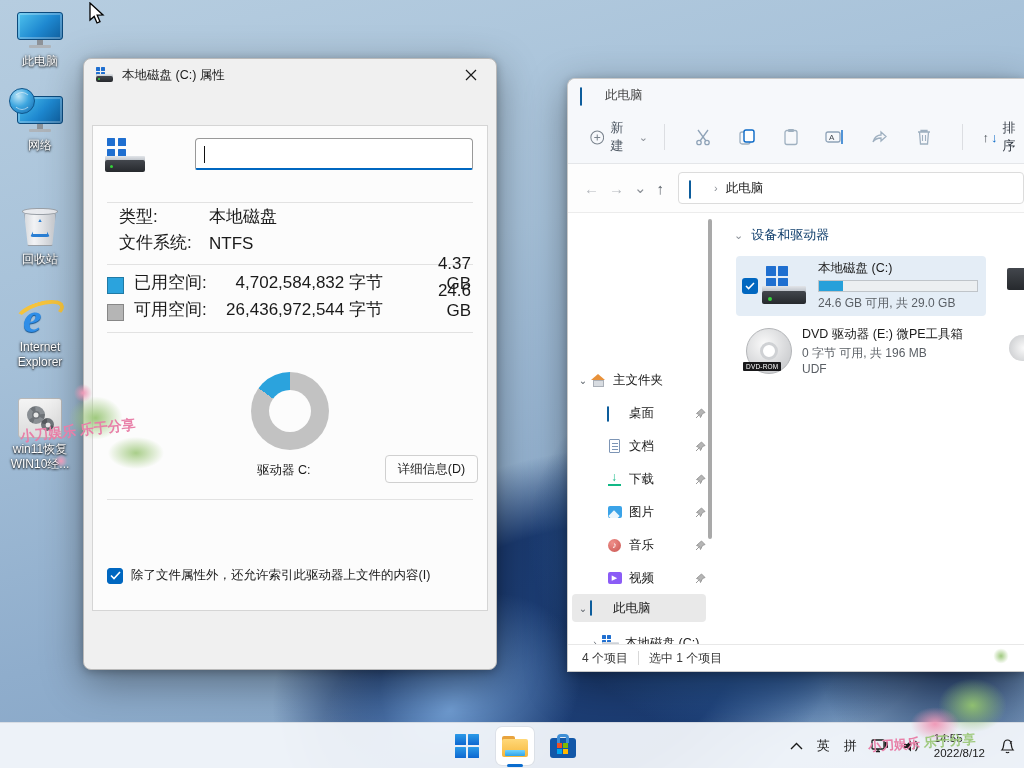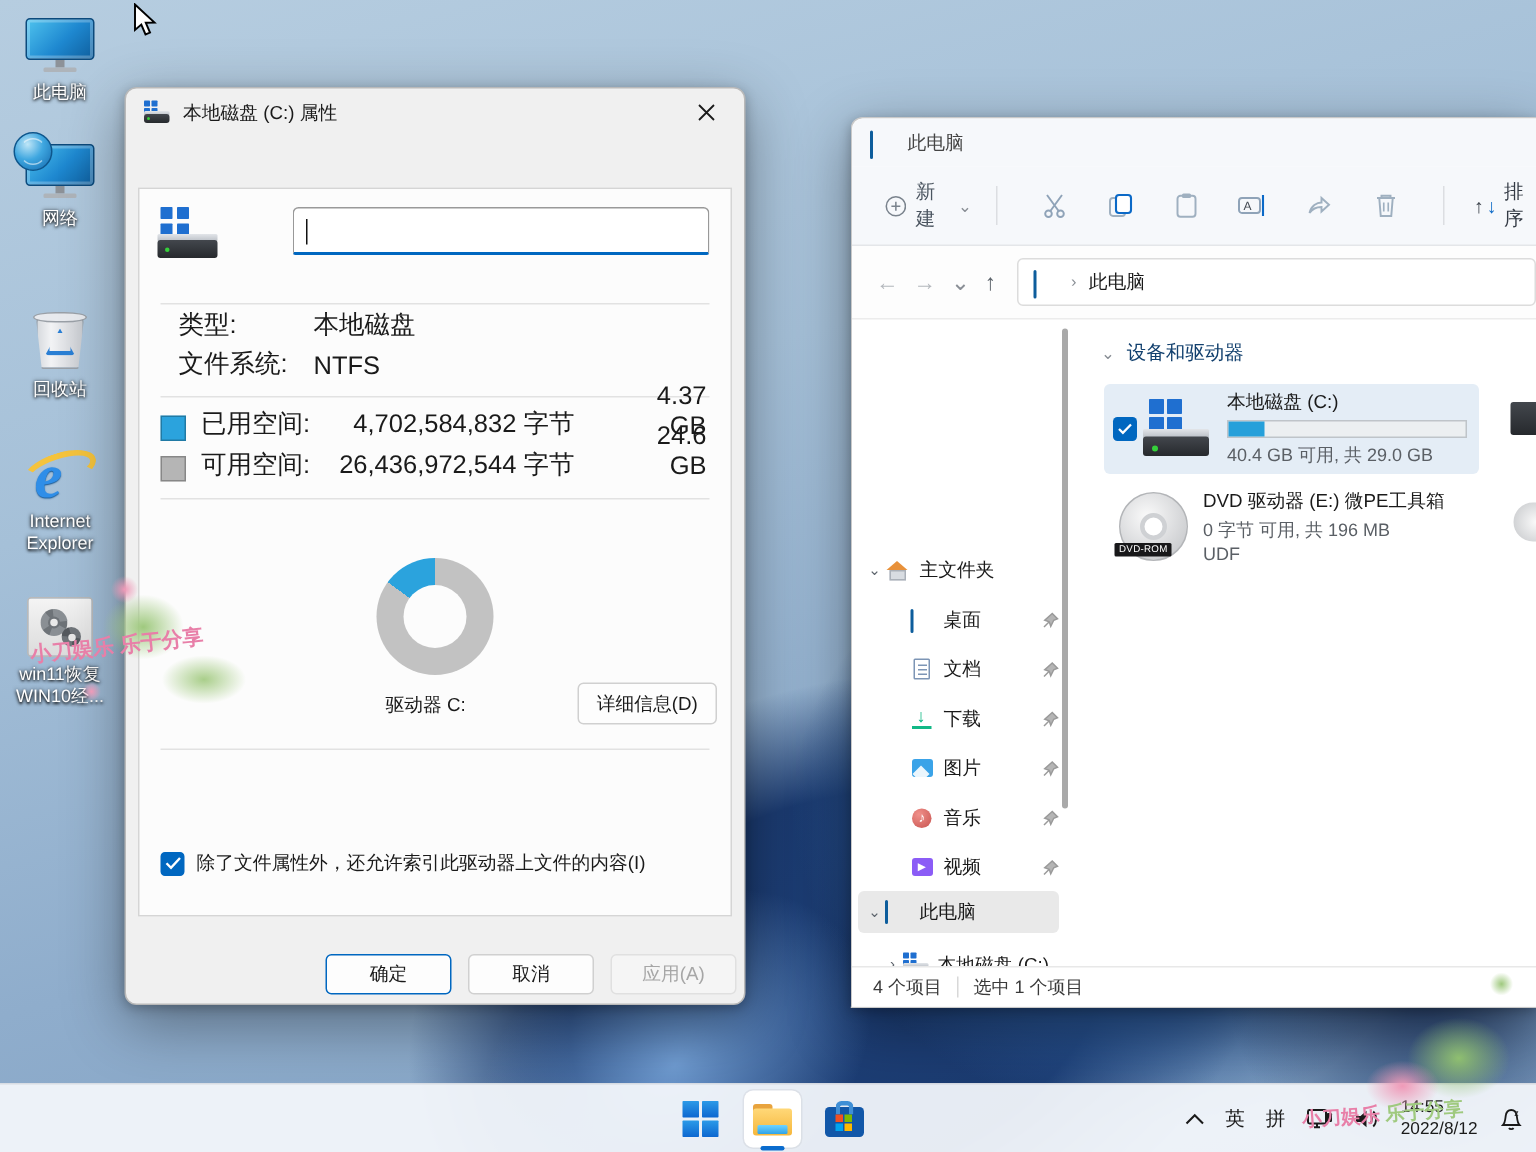--- a/index.html
+++ b/index.html
@@ -358,25 +358,20 @@
       <div class="hr" style="top:373px"></div>
       <div class="cbx-row" style="top:441px">
         <span class="cbx checked">
           <svg width="11" height="9" viewBox="0 0 11 9">
               <path d="M1 4.5 L4 7.5 L10 1" stroke="#fff" stroke-width="1.6" fill="none"></path>
             </svg>
         </span>
         <span>除了文件属性外，还允许索引此驱动器上文件的内容(I)</span>
       </div>
     </div>
-    <div class="footer-btns">
-      <div class="btn default">确定</div>
-      <div class="btn">取消</div>
-      <div class="btn disabled">应用(A)</div>
-    </div>
   </div>
 
   <div class="window" id="explorer">
     <div class="titlebar">
       <span class="mini-mon"><span class="scr"></span><span class="neck"></span><span class="foot"></span></span>
       <span class="t">此电脑</span>
     </div>
     <div class="ex-toolbar">
       <div class="tb-new">
         <svg width="17" height="17" viewBox="0 0 17 17">
@@ -564,21 +559,21 @@
               </span>
               <span class="slab"></span>
               <span class="front"></span>
               <span class="led"></span>
           </span>
           <div class="di-text">
             <div class="di-name">本地磁盘 (C:)</div>
             <div class="di-bar">
                 <i style="width: 15%;"></i>
               </div>
-            <div class="di-cap">40.4 GB 可用, 共 29.0 GB</div>
+            <div class="di-cap">24.6 GB 可用, 共 29.0 GB</div>
           </div>
         </div>
         <div class="drive-item" style="top:108px">
           <span style="width:10px"></span>
           <span class="disc">
             <span class="tag">DVD-ROM</span>
           </span>
           <div class="di-text">
             <div class="di-name">DVD 驱动器 (E:) 微PE工具箱</div>
             <div class="di-cap" style="margin-top:2px">0 字节 可用, 共 196 MB</div>

